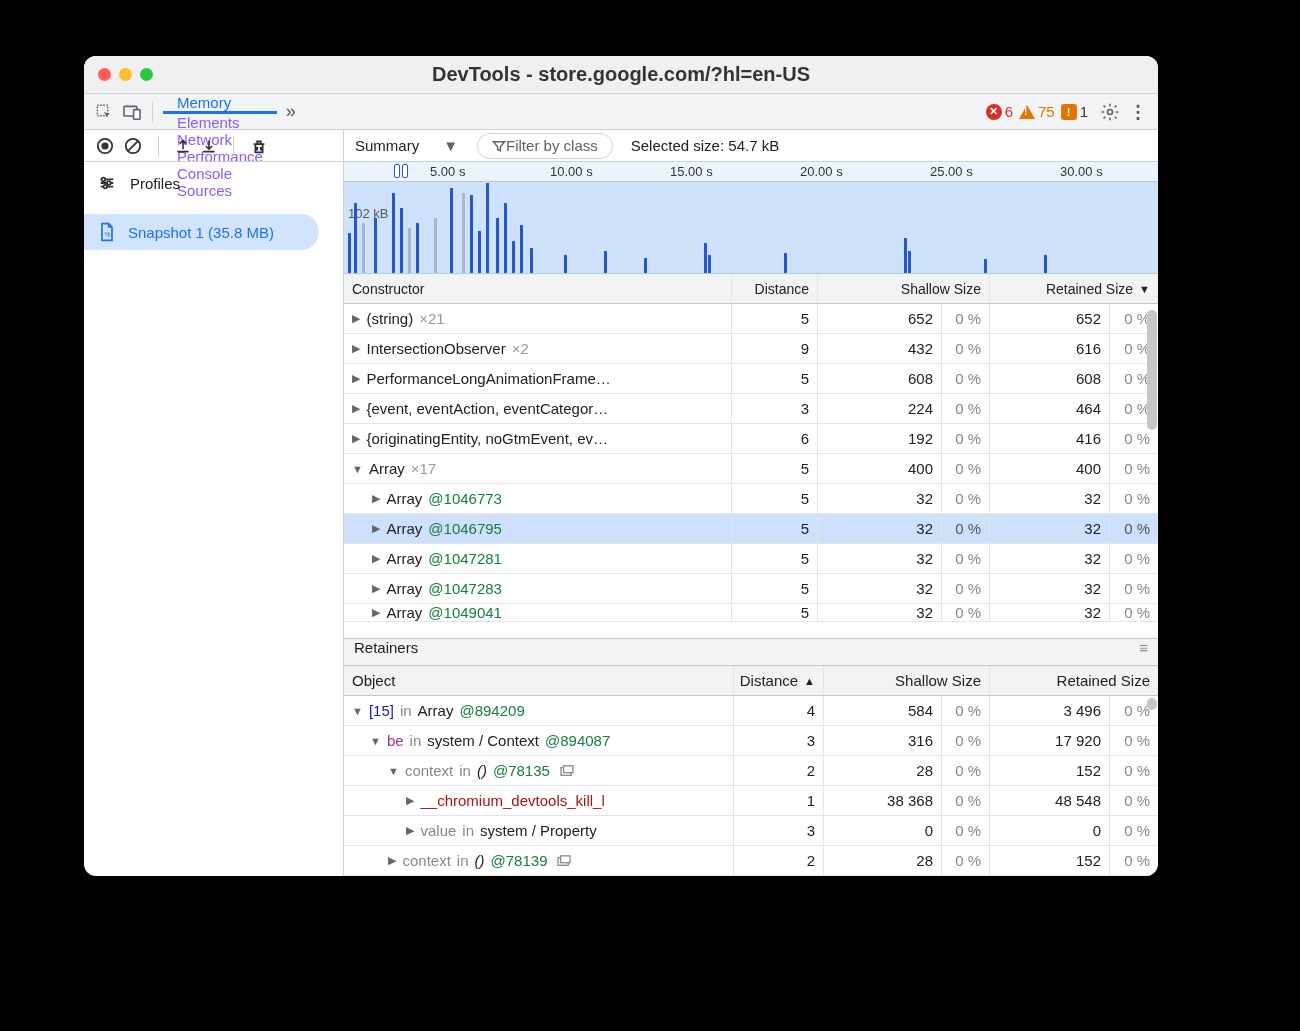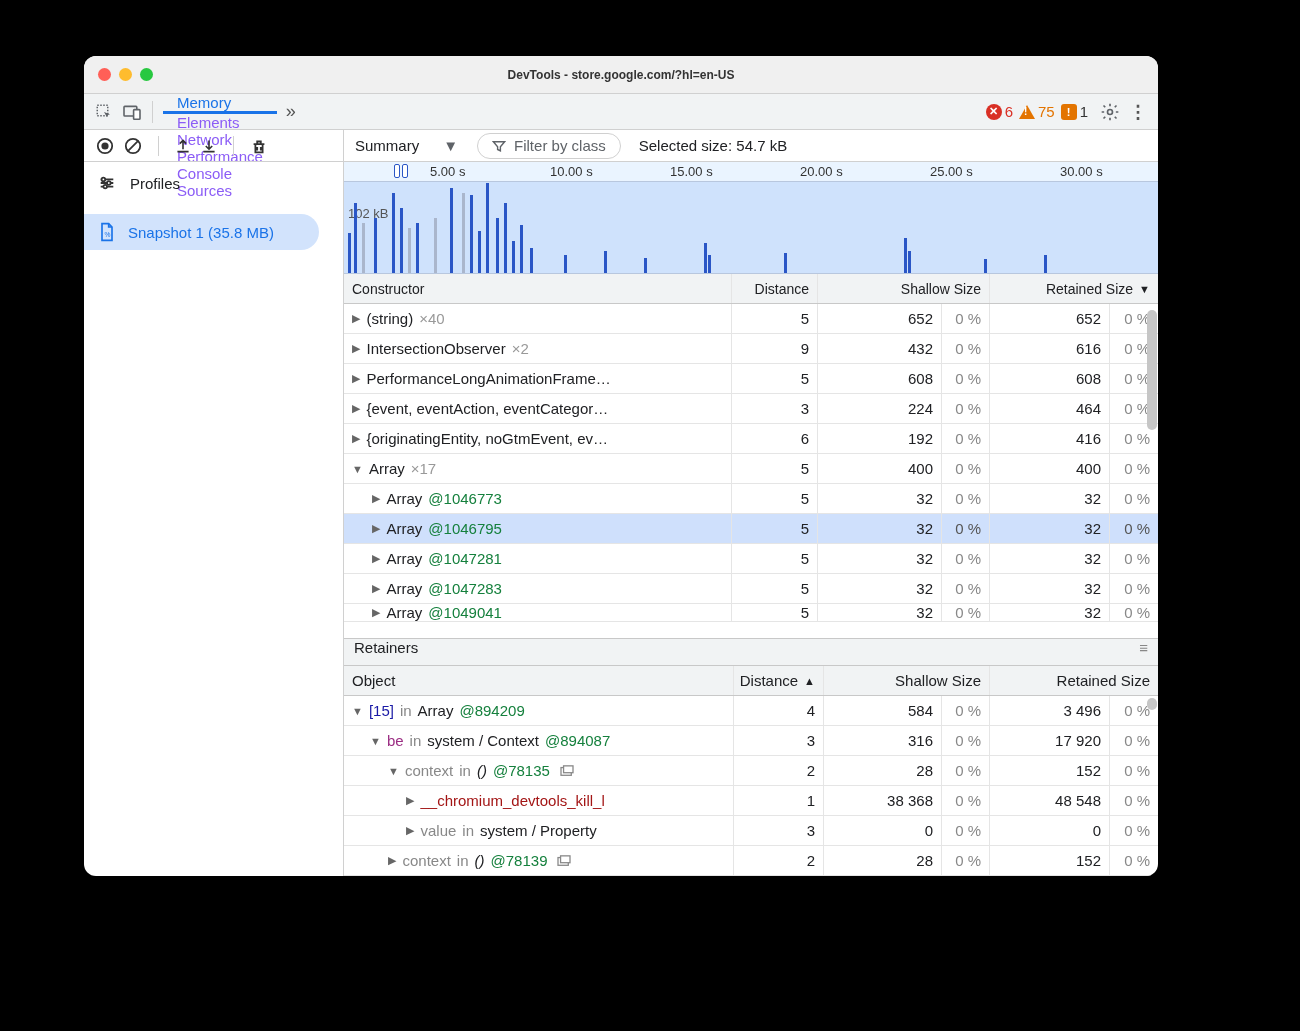--- a/index.html
+++ b/index.html
@@ -30,21 +30,21 @@
     align-items: center;
     padding: 0 14px;
     position: relative;
     border-bottom: 1px solid #d0d0d0;
   }
   .traffic { display:flex; gap:8px; }
   .traffic span { width:13px;height:13px;border-radius:50%; }
   .t-red{background:#ff5f57;} .t-yel{background:#febc2e;} .t-grn{background:#28c840;}
   .title {
     position:absolute; left:0; right:0; text-align:center;
-    font-weight:700; font-size:12px; color:#333;
+    font-weight:700; font-size:20px; color:#333;
     pointer-events:none;
   }
   .tabbar {
     height: 36px;
     background:#f1f3f4;
     border-bottom:1px solid #d0d0d0;
     display:flex;
     align-items:center;
     padding:0 6px;
   }
@@ -85,21 +85,21 @@
   .snapshot .fi{color:#1a73e8;}
 
   .main { flex:1; display:flex; flex-direction:column; min-width:0;}
   .toolbar{
     height:32px;border-bottom:1px solid #d0d0d0;display:flex;align-items:center;
     gap:18px;padding:0 10px;color:#202124;
   }
   .dropdown{background:#fff;border:1px solid transparent;display:flex;align-items:center;gap:24px;}
   .dropdown .chev{color:#5f6368;}
   .filter{
-    display:flex;align-items:center;gap:8px;color:#5f6368;
+    display:flex;align-items:center;color:#5f6368;
     background:#fff;border:1px solid #d0d0d0;border-radius:16px;
     padding:2px 14px;height:26px;
   }
   .selsize{color:#202124;}
 
   .timeline{
     height:112px;position:relative;background:#cfe2fc;
     border-bottom:1px solid #b8c7de;
   }
   .timeline .ticks{
@@ -356,21 +356,21 @@
             <span>Retained Size</span>
             <span class="sort-ind">▼</span>
           </div>
       </div>
       <div class="panel upper" id="rows">
         <div class="scrollstub" style="top:6px;height:120px;"></div>
       <div class="row">
             <div class="constructor-cell" style="padding-left: 8px;">
               <span class="caret">▶</span>
               <span>(string)</span>
-              <span class="mult"> ×40</span>
+              <span class="mult"> ×21</span>
             </div>
             <div class="right">5</div>
             <div class="right">652</div>
             <div class="right pct">0 %</div>
             <div class="right">652</div>
             <div class="right pct">0 %</div>
           </div>
           <div class="row">
             <div class="constructor-cell" style="padding-left: 8px;">
               <span class="caret">▶</span>

